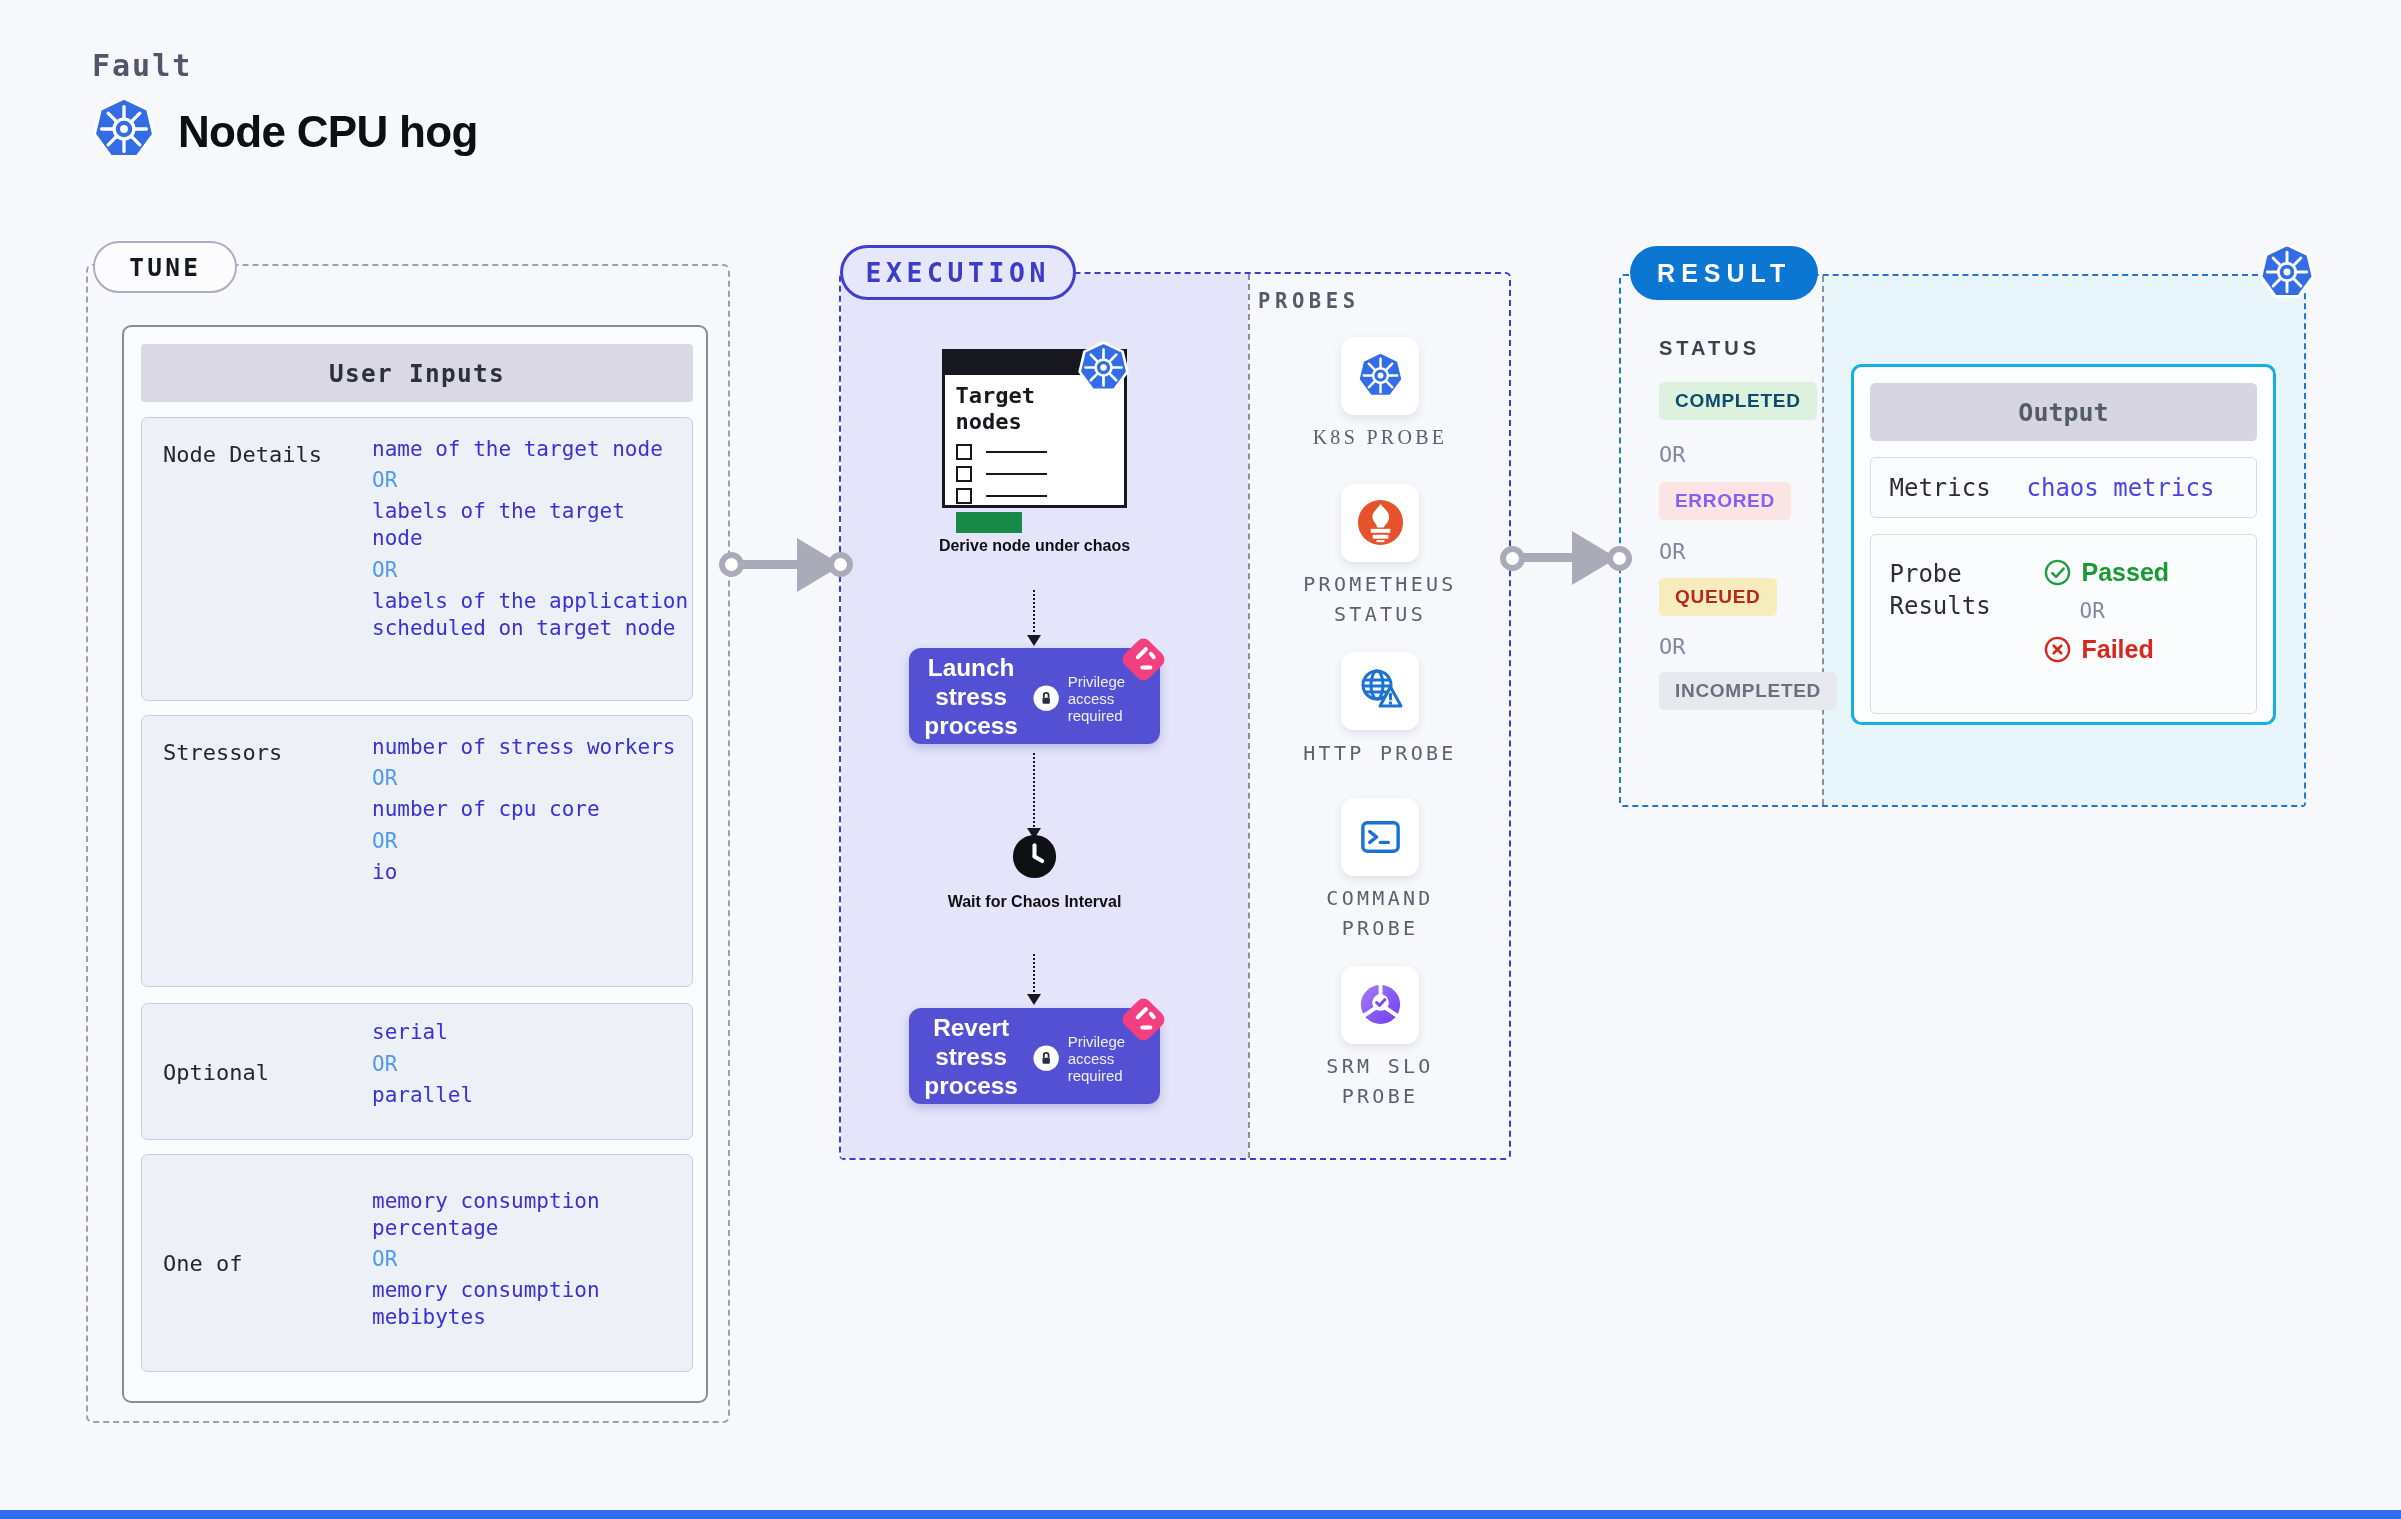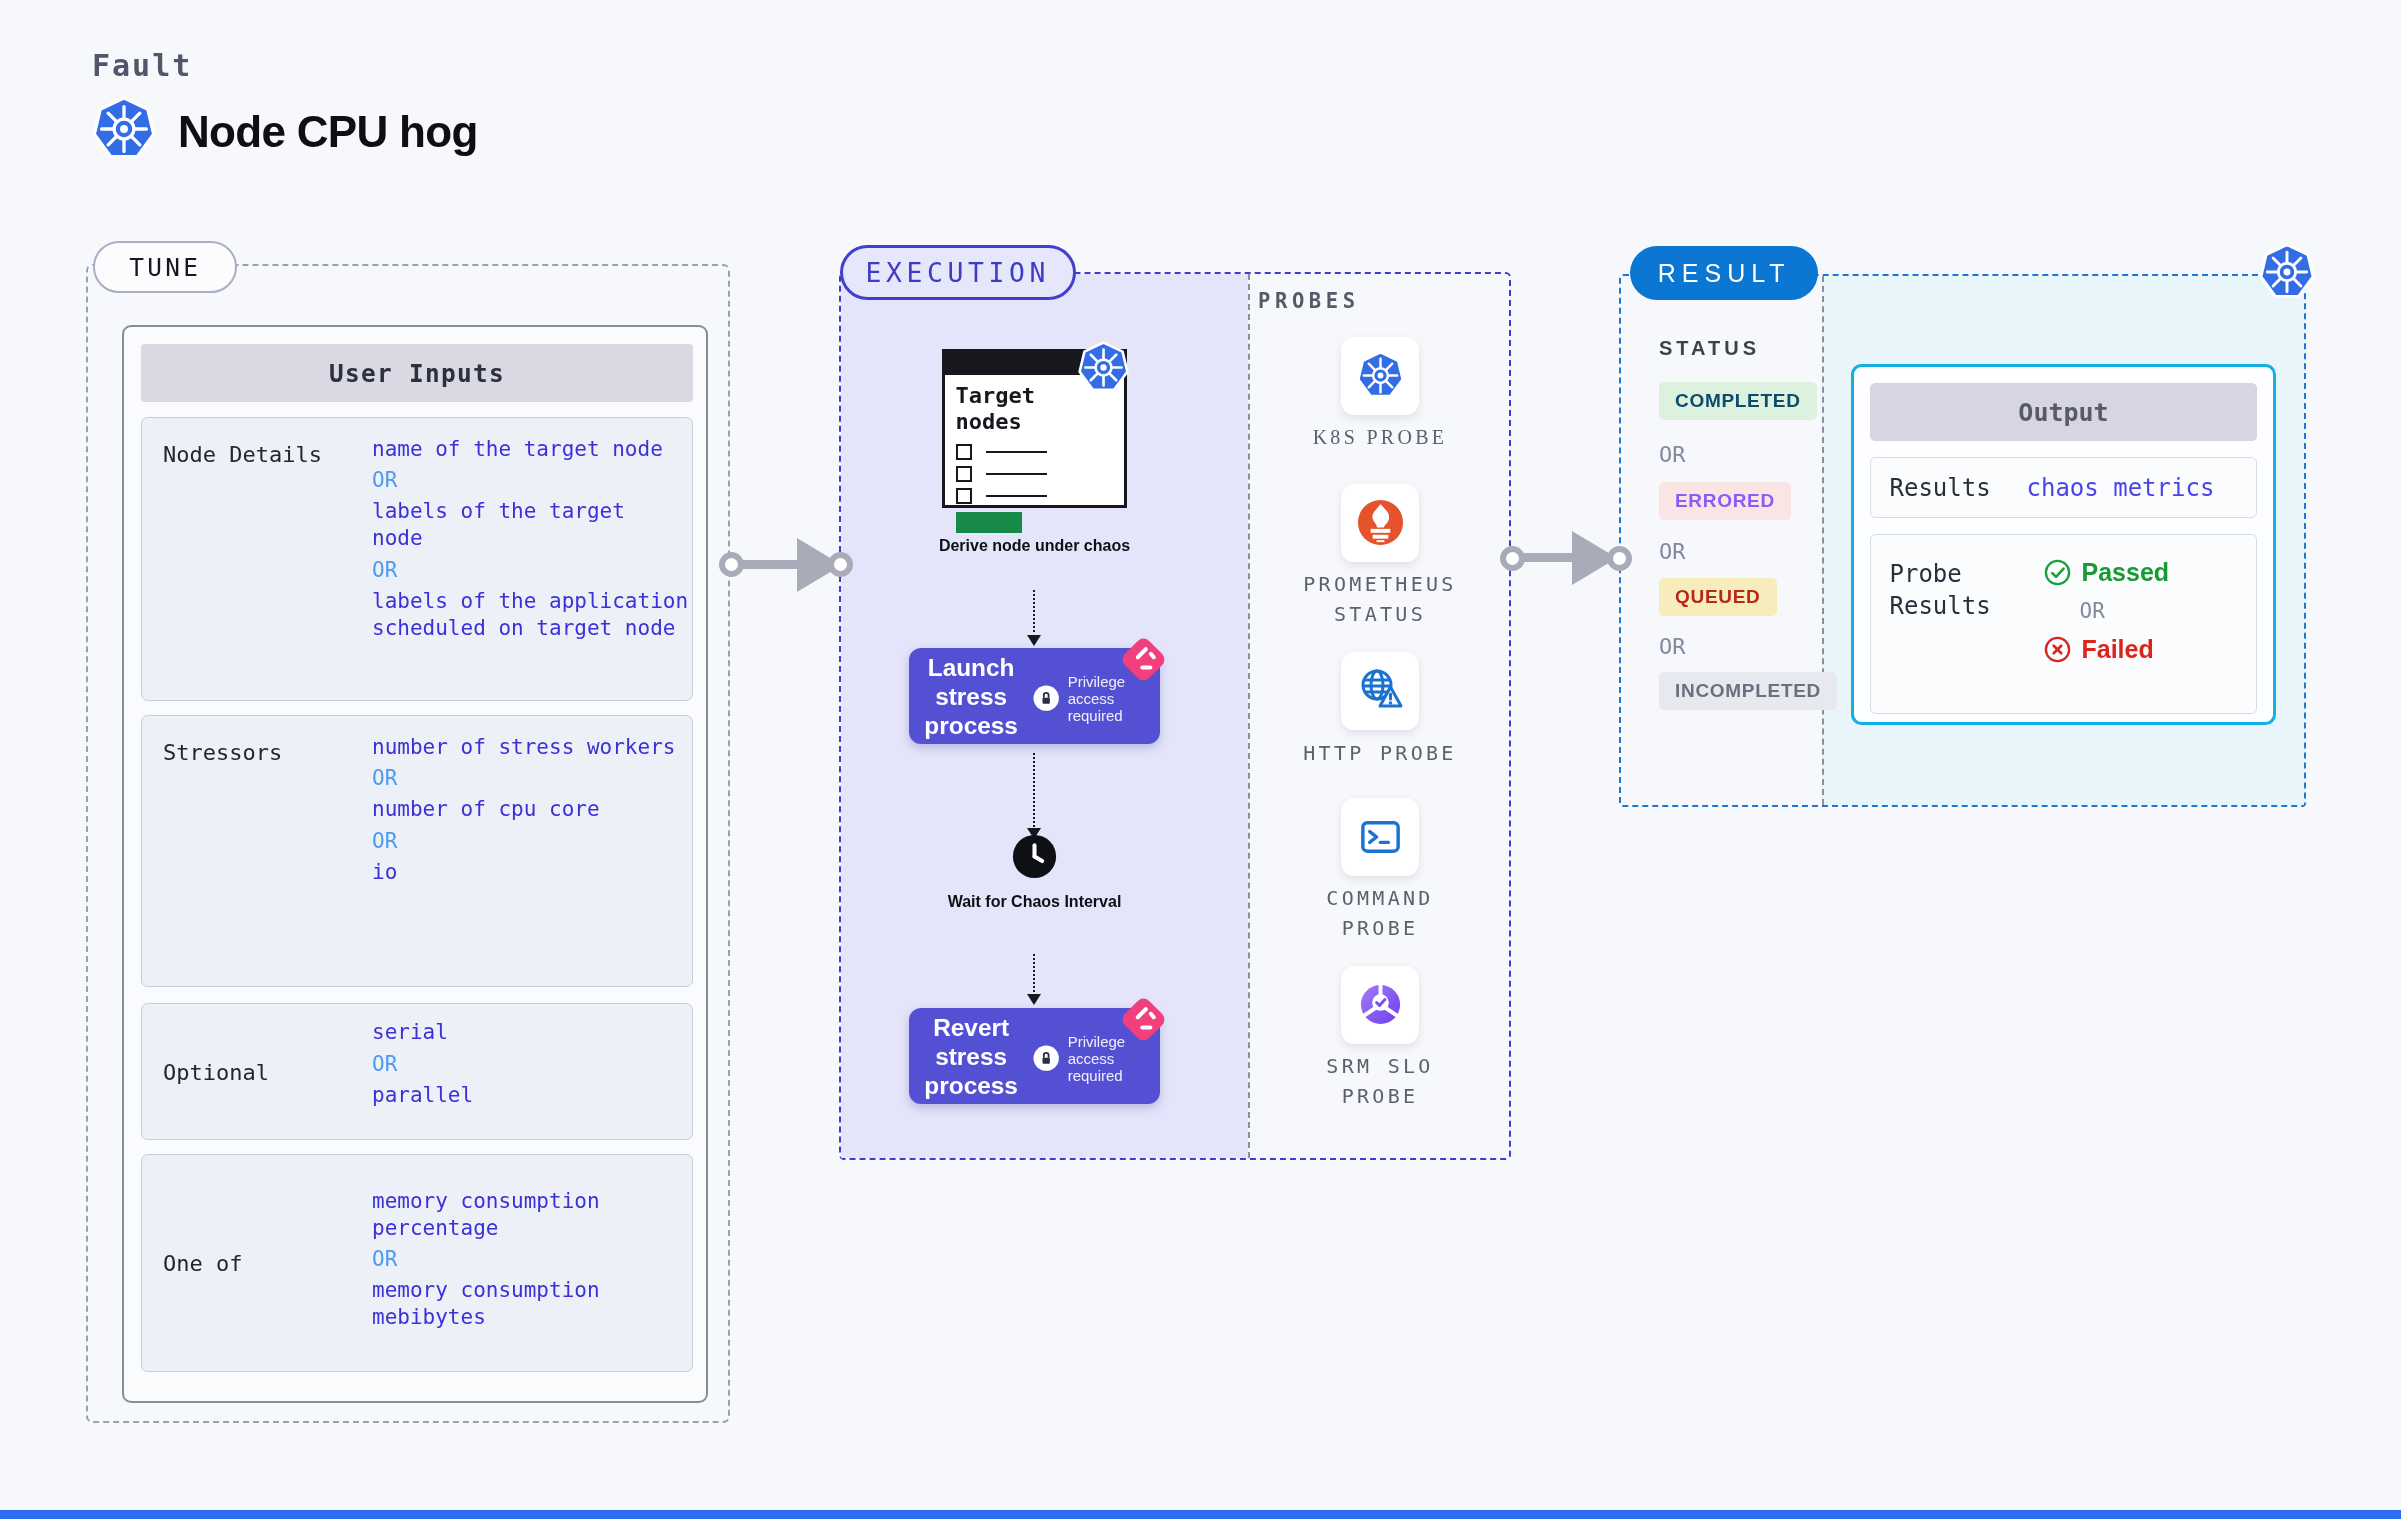--- a/index.html
+++ b/index.html
@@ -7,21 +7,21 @@
   body { background:#f7f8fb; font-family:"Liberation Sans", sans-serif; position:relative; overflow:hidden; }
   .mono { font-family:"DejaVu Sans Mono", monospace; }
   .abs { position:absolute; }
 
   
   .kicker { left:92px; top:48px; font-size:30px; color:#51566a; letter-spacing:2px; font-weight:bold; }
   .app-title { left:178px; top:99px; font-size:44px; font-weight:900; color:#0d0f14; letter-spacing:-0.7px; line-height:65px; }
   .logo-main { left:91px; top:96px; width:66px; height:66px; }
 
   
-  .pill { border-radius:29px; display:flex; align-items:center; justify-content:center; font-weight:normal; z-index:6; }
+  .pill { border-radius:29px; display:flex; align-items:center; justify-content:center; font-weight:bold; z-index:6; }
   .dash-region { border:2.6px dashed #9ba1ac; border-radius:6.6px; }
   .flow-arrow { z-index:7; }
   .arrow-ring { width:25px; height:25px; border-radius:50%; background:#fff; border:6px solid #a9abb8; }
   .arrow-line { height:8.6px; background:#a9abb8; }
   .arrow-head { width:0; height:0; border-top:27px solid transparent; border-bottom:27px solid transparent; border-left:45px solid #a9abb8; }
 
   
   .tune-region { left:86px; top:264px; width:644px; height:1159px; }
   .tune-badge { left:5.3px; top:-25px; width:144px; height:52px; background:#fcfcfe; border:2.6px solid #abadc6; font-size:24.4px; letter-spacing:3.3px; color:#17181c; }
   .ui-card { left:34px; top:59px; width:586px; height:1078px; background:#fafbfd; border:2px solid #878c96; border-radius:9.2px; }
@@ -371,21 +371,21 @@
   <div class="abs status-badge" style="top: 206px; background: rgb(251, 229, 228); color: #8b5cf6;">ERRORED</div>
   <div class="abs status-or mono" style="top:263px;">OR</div>
   <div class="abs status-badge" style="top: 302px; background: rgb(247, 237, 188); color: rgb(182, 39, 29);">QUEUED</div>
   <div class="abs status-or mono" style="top:358px;">OR</div>
   <div class="abs status-badge" style="top: 396px; background: rgb(232, 233, 239); color: rgb(106, 112, 128);">INCOMPLETED</div>
 
   <div class="abs output-card">
     <div class="output-header mono">Output</div>
 
     <div class="output-row metrics-row">
-      <span class="metrics-label mono">Results</span>
+      <span class="metrics-label mono">Metrics</span>
       <span class="metrics-value mono">chaos metrics</span>
     </div>
 
     <div class="output-row pr-row">
       <span class="pr-label mono">Probe Results</span>
       <span class="pr-right">
         <span class="pr-line">
           <span class="badge-icon">
             <svg viewBox="0 0 100 100" width="29" height="29">
               <circle cx="50" cy="50" r="40" fill="none" stroke="#1e9e3e" stroke-width="8"></circle>

